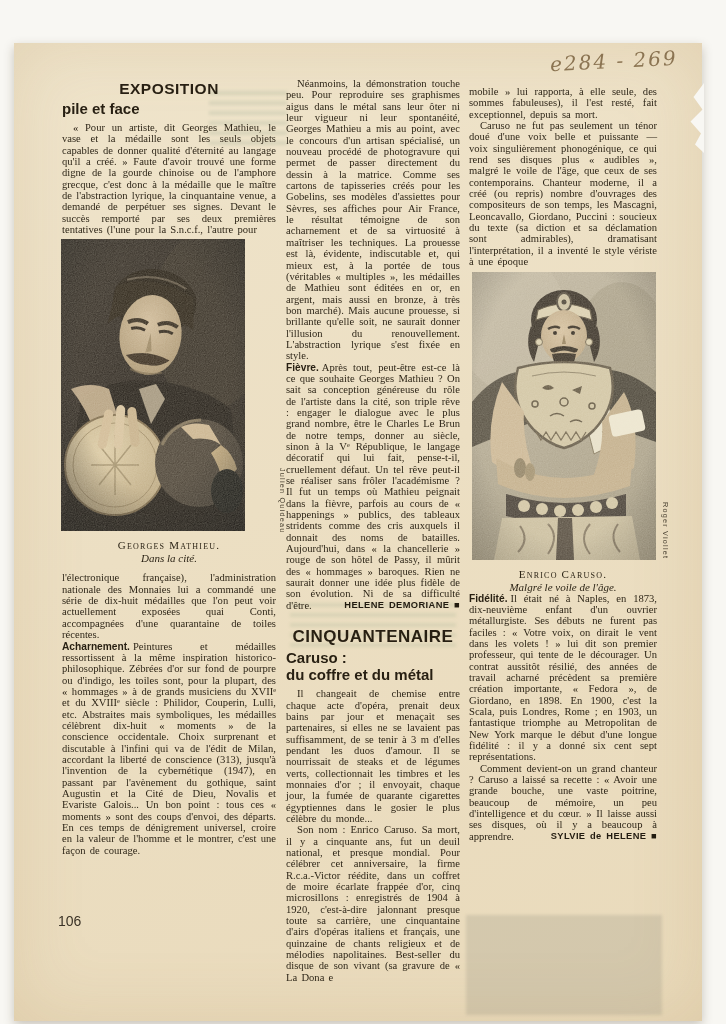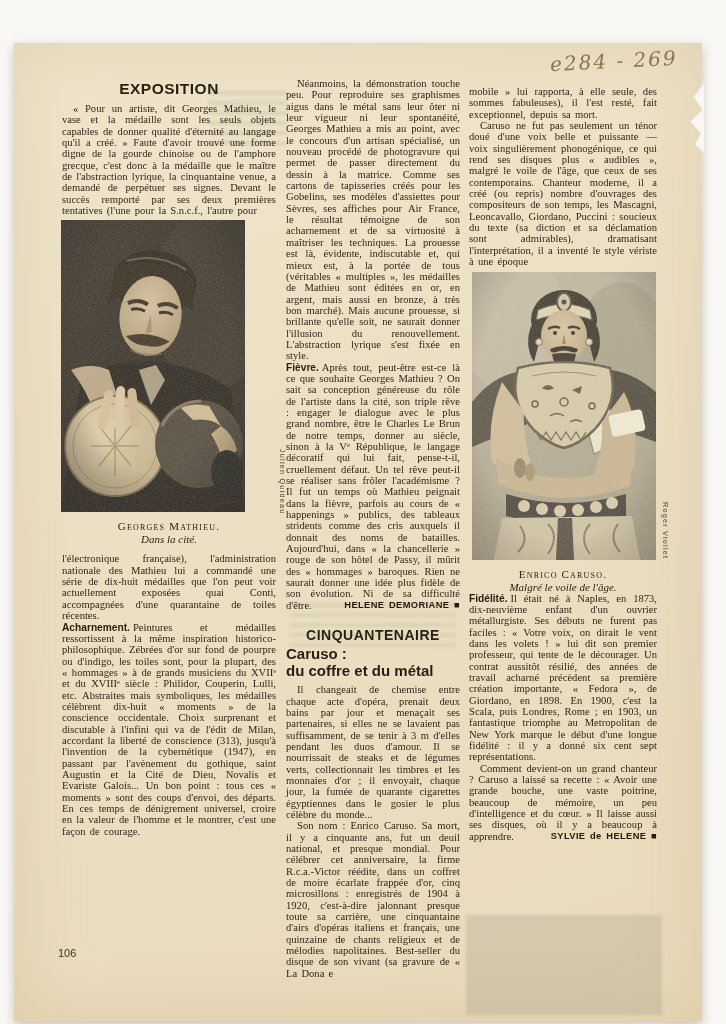--- a/index.html
+++ b/index.html
@@ -64,38 +64,39 @@
     letter-spacing:1.2px;color:#4c4434;white-space:nowrap;
   }
   .credit1{right:-11px;bottom:2px;}
   .credit2{right:-13px;bottom:4px;}
   .cap1{
     font-variant:small-caps;letter-spacing:1.2px;text-align:center;
     font-size:11px;color:#2c2416;margin-top:4px;
   }
   .cap2{font-style:italic;text-align:center;font-size:11px;color:#2c2416;margin-top:1px;}
   .pagenum{
-    position:absolute;left:44px;top:904px;
-    font-family:"Liberation Sans", sans-serif;font-size:11px;color:#3a3226;
+    position:absolute;left:44px;top:870px;
+    font-family:"Liberation Sans", sans-serif;font-size:14px;color:#3a3226;
   }
   .headroom{height:11px;}
 </style>
 </head>
 <body>
 
 <div class="page">
   <div class="torn-notch"></div>
   <div class="bleed bleed-green1"></div>
   <div class="bleed bleed-green2"></div>
   <div class="bleed bleed-gray"></div>
 
   <div class="handwriting">e284 - 269</div>
 
   <div class="col col1">
     <div class="sec-head">EXPOSITION</div>
+    <div class="art-title">pile et face</div>
     <p class="body ind mt5">« Pour un artiste, dit Georges Mathieu, le vase et la médaille sont les seuls objets capables de donner qualité d'éternité au langage qu'il a créé. » Faute d'avoir trouvé une forme digne de la gourde chinoise ou de l'amphore grecque, c'est donc à la médaille que le maître de l'abstraction lyrique, la cinquantaine venue, a demandé de perpétuer ses signes. Devant le succès remporté par ses deux premières tentatives (l'une pour la S.n.c.f., l'autre pour</p>
 
     <figure class="photo-fig fig1">
       <svg width="184" height="292" viewBox="0 0 184 292">
         <defs>
           <linearGradient id="m-bg" x1="0" y1="0" x2="1" y2="1">
             <stop offset="0" stop-color="#2b241c"></stop>
               <stop offset="0.5" stop-color="#1c1611"></stop>
               <stop offset="1" stop-color="#241d15"></stop>
           </linearGradient>
@@ -153,29 +154,29 @@
           <ellipse cx="166" cy="252" rx="16" ry="22" fill="#10100c"></ellipse>
         </g>
         <rect width="184" height="292" fill="url(#m-vig)"></rect>
         <rect width="184" height="292" filter="url(#grain1)" opacity="0.28"></rect>
       </svg>
       <div class="credit credit1">Julien Quideau</div>
     </figure>
     <div class="cap1">Georges Mathieu.</div>
     <div class="cap2">Dans la cité.</div>
 
-    <p class="body mt8">l'électronique française), l'administration nationale des Mathieu lui a commandé une série de dix-huit médailles que l'on peut voir actuellement exposées quai Conti, accompagnées d'une quarantaine de toiles récentes.</p>
+    <p class="body mt8">l'électronique française), l'administration nationale des Monnaies lui a commandé une série de dix-huit médailles que l'on peut voir actuellement exposées quai Conti, accompagnées d'une quarantaine de toiles récentes.</p>
     <p class="body"><span class="lead">Acharnement.</span><span>Peintures et médailles ressortissent à la même inspiration historico-philosophique. Zébrées d'or sur fond de pourpre ou d'indigo, les toiles sont, pour la plupart, des « hommages » à de grands musiciens du XVIIᵉ et du XVIIIᵉ siècle : Philidor, Couperin, Lulli, etc. Abstraites mais symboliques, les médailles célèbrent dix-huit « moments » de la conscience occidentale. Choix surprenant et discutable à l'infini qui va de l'édit de Milan, accordant la liberté de conscience (313), jusqu'à l'invention de la cybernétique (1947), en passant par l'avènement du gothique, saint Augustin et la Cité de Dieu, Novalis et Evariste Galois... Un bon point : tous ces « moments » sont des coups d'envoi, des départs. En ces temps de dénigrement universel, croire en la valeur de l'homme et le montrer, c'est une façon de courage.</span></p>
   </div>
 
   <div class="col col2">
     <p class="body ind mt3">Néanmoins, la démonstration touche peu. Pour reproduire ses graphismes aigus dans le métal sans leur ôter ni leur vigueur ni leur spontanéité, Georges Mathieu a mis au point, avec le concours d'un artisan spécialisé, un nouveau procédé de photogravure qui permet de passer directement du dessin à la matrice. Comme ses cartons de tapisseries créés pour les Gobelins, ses modèles d'assiettes pour Sèvres, ses affiches pour Air France, le résultat témoigne de son acharnement et de sa virtuosité à maîtriser les techniques. La prouesse est là, évidente, indiscutable et, qui mieux est, à la portée de tous (véritables « multiples », les médailles de Mathieu sont éditées en or, en argent, mais aussi en bronze, à très bon marché). Mais aucune prouesse, si brillante qu'elle soit, ne saurait donner l'illusion du renouvellement. L'abstraction lyrique s'est fixée en style.</p>
     <p class="body"><span class="lead">Fièvre.</span><span>Après tout, peut-être est-ce là ce que souhaite Georges Mathieu ? On sait sa conception généreuse du rôle de l'artiste dans la cité, son triple rêve : engager le dialogue avec le plus grand nombre, être le Charles Le Brun de notre temps, donner au siècle, sinon à la Vᵉ République, le langage décoratif qui lui fait, pense-t-il, cruellement défaut. Un tel rêve peut-il se réaliser sans frôler l'académisme ? Il fut un temps où Mathieu peignait dans la fièvre, parfois au cours de « happenings » publics, des tableaux stridents comme des cris auxquels il donnait des noms de batailles. Aujourd'hui, dans « la chancellerie » rouge de son hôtel de Passy, il mûrit des « hommages » baroques. Rien ne saurait donner une idée plus fidèle de son évolution. Ni de sa difficulté d'être.</span><span class="byline"><span>HELENE DEMORIANE</span>&nbsp;<span>■</span></span></p>
     <div class="headroom"></div>
-    <div class="sec-head" style="font-size:14px;">CINQUANTENAIRE</div>
+    <div class="sec-head" style="font-size:17px;">CINQUANTENAIRE</div>
     <div class="art-title">Caruso :</div>
     <div class="art-title">du coffre et du métal</div>
     <p class="body ind mt5">Il changeait de chemise entre chaque acte d'opéra, prenait deux bains par jour et menaçait ses partenaires, si elles ne se lavaient pas suffisamment, de se tenir à 3 m d'elles pendant les duos d'amour. Il se nourrissait de steaks et de légumes verts, collectionnait les timbres et les monnaies d'or ; il envoyait, chaque jour, la fumée de quarante cigarettes égyptiennes dans le gosier le plus célèbre du monde...</p>
     <p class="body ind">Son nom : Enrico Caruso. Sa mort, il y a cinquante ans, fut un deuil national, et presque mondial. Pour célébrer cet anniversaire, la firme R.c.a.-Victor réédite, dans un coffret de moire écarlate frappée d'or, cinq microsillons : enregistrés de 1904 à 1920, c'est-à-dire jalonnant presque toute sa carrière, une cinquantaine d'airs d'opéras italiens et français, une quinzaine de chants religieux et de mélodies napolitaines. Best-seller du disque de son vivant (sa gravure de « La Dona e</p>
   </div>
 
   <div class="col col3">
     <p class="body mt11">mobile » lui rapporta, à elle seule, des sommes fabuleuses), il l'est resté, fait exceptionnel, depuis sa mort.</p>
     <p class="body ind">Caruso ne fut pas seulement un ténor doué d'une voix belle et puissante — voix singulièrement phonogénique, ce qui rend ses disques plus « audibles », malgré le voile de l'âge, que ceux de ses contemporains. Chanteur moderne, il a créé (ou repris) nombre d'ouvrages des compositeurs de son temps, les Mascagni, Leoncavallo, Giordano, Puccini : soucieux du texte (sa diction et sa déclamation sont admirables), dramatisant l'interprétation, il a inventé le style vériste à une époque</p>
 

